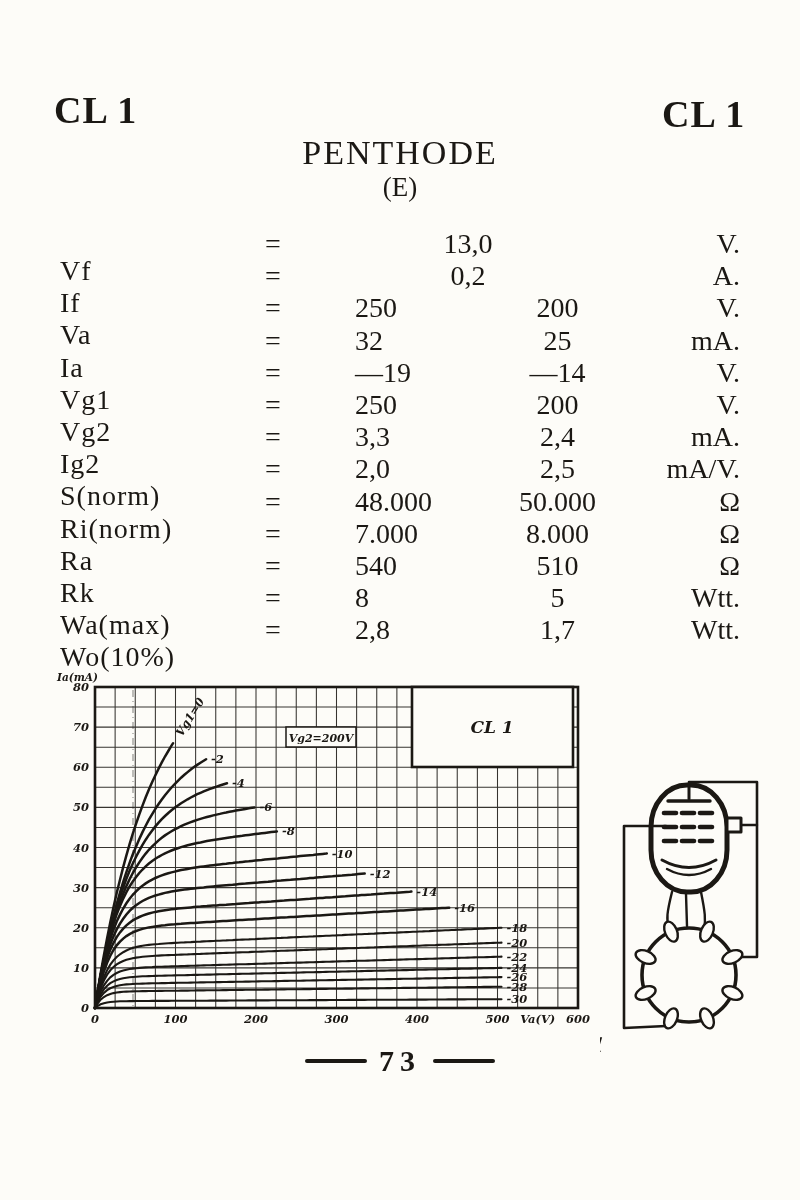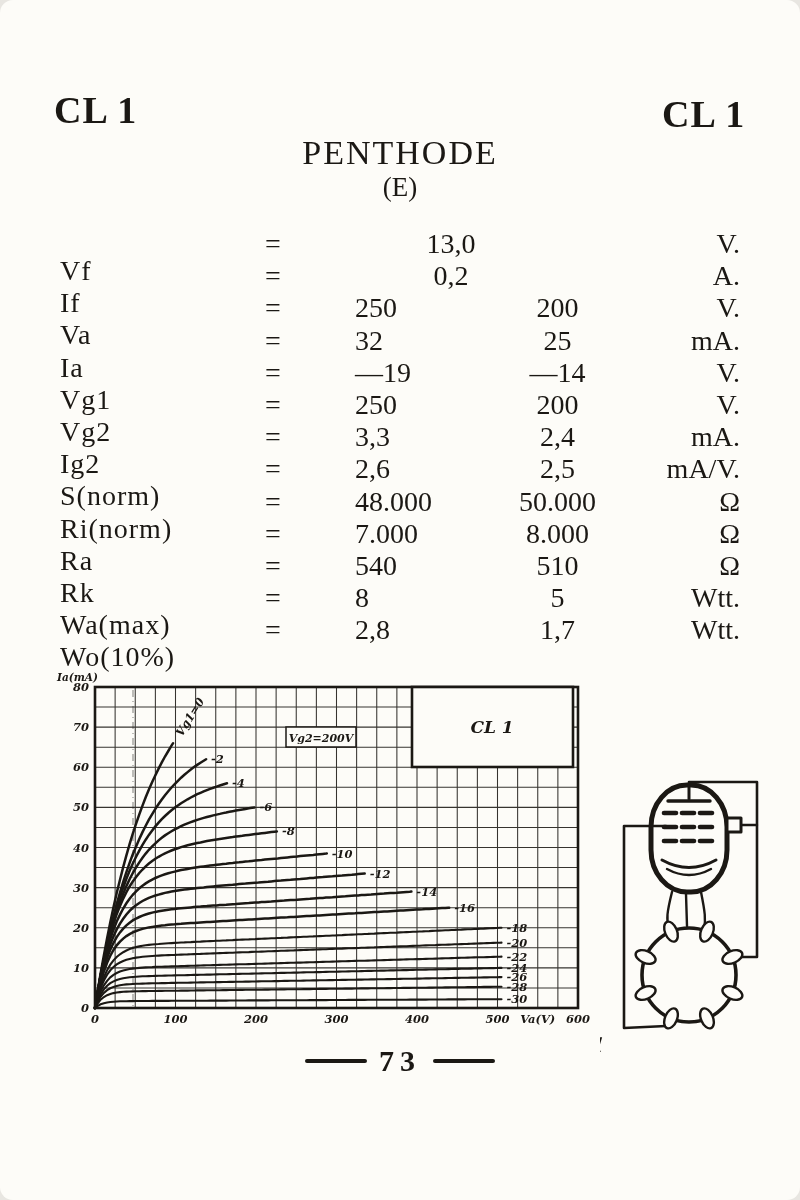--- a/index.html
+++ b/index.html
@@ -2,35 +2,34 @@
 <html><head>
 <meta charset="utf-8">
 <style>
   html,body{margin:0;padding:0;background:#e8e6e1;}
   .page{
     position:relative;width:800px;height:1200px;margin:0 auto;
     background:#fdfcf8;
     color:#1b1814;
     font-family:"Liberation Serif","DejaVu Serif",serif;
     overflow:hidden;
-    border-radius:13px;
   }
   
   .hdr-left{position:absolute;left:54px;top:88px;font-size:38px;font-weight:bold;letter-spacing:1px;}
   .hdr-right{position:absolute;left:662px;top:92px;font-size:38px;font-weight:bold;letter-spacing:1px;}
   .title{position:absolute;left:200px;top:134px;width:400px;text-align:center;font-size:34px;letter-spacing:2px;}
   .subtitle{position:absolute;left:200px;top:172px;width:400px;text-align:center;font-size:27px;}
   
   .spec{position:absolute;left:60px;top:229px;width:680px;}
   .spec-row{position:relative;height:32.2px;font-size:28px;line-height:30px;white-space:nowrap;}
   .spec-row .p {position:absolute;left:0;letter-spacing:1px;margin-top:27px;}
   .spec-row .eq{position:absolute;left:205px;}
   .spec-row .v1{position:absolute;left:295px;width:135px;text-align:left;}
   .spec-row .v2{position:absolute;left:430px;width:135px;text-align:center;}
-  .spec-row .vs{position:absolute;left:291px;width:200px;text-align:center;}
+  .spec-row .vs{position:absolute;left:308px;width:200px;text-align:center;}
   .spec-row .u {position:absolute;right:0;width:140px;text-align:right;}
   
   .chart-svg{position:absolute;left:50px;top:665px;}
   .socket-svg{position:absolute;left:600px;top:760px;}
   
   .pagenum{position:absolute;left:0;top:1044px;width:800px;display:flex;align-items:center;justify-content:center;gap:12px;}
   .pagenum .dash{width:62px;height:4px;background:#1b1814;border-radius:2px;}
   .pagenum .num{font-size:30px;font-weight:bold;letter-spacing:6px;}
 </style>
 </head>
@@ -103,21 +102,21 @@
       <span class="eq">=</span>
       <span class="v1">3,3</span>
       <span class="v2">2,4</span>
       <span class="vs"></span>
       <span class="u">mA.</span>
     </div>
 
     <div class="spec-row">
       <span class="p">S(norm)</span>
       <span class="eq">=</span>
-      <span class="v1">2,6</span>
+      <span class="v1">2,0</span>
       <span class="v2">2,5</span>
       <span class="vs"></span>
       <span class="u">mA/V.</span>
     </div>
 
     <div class="spec-row">
       <span class="p">Ri(norm)</span>
       <span class="eq">=</span>
       <span class="v1">48.000</span>
       <span class="v2">50.000</span>

